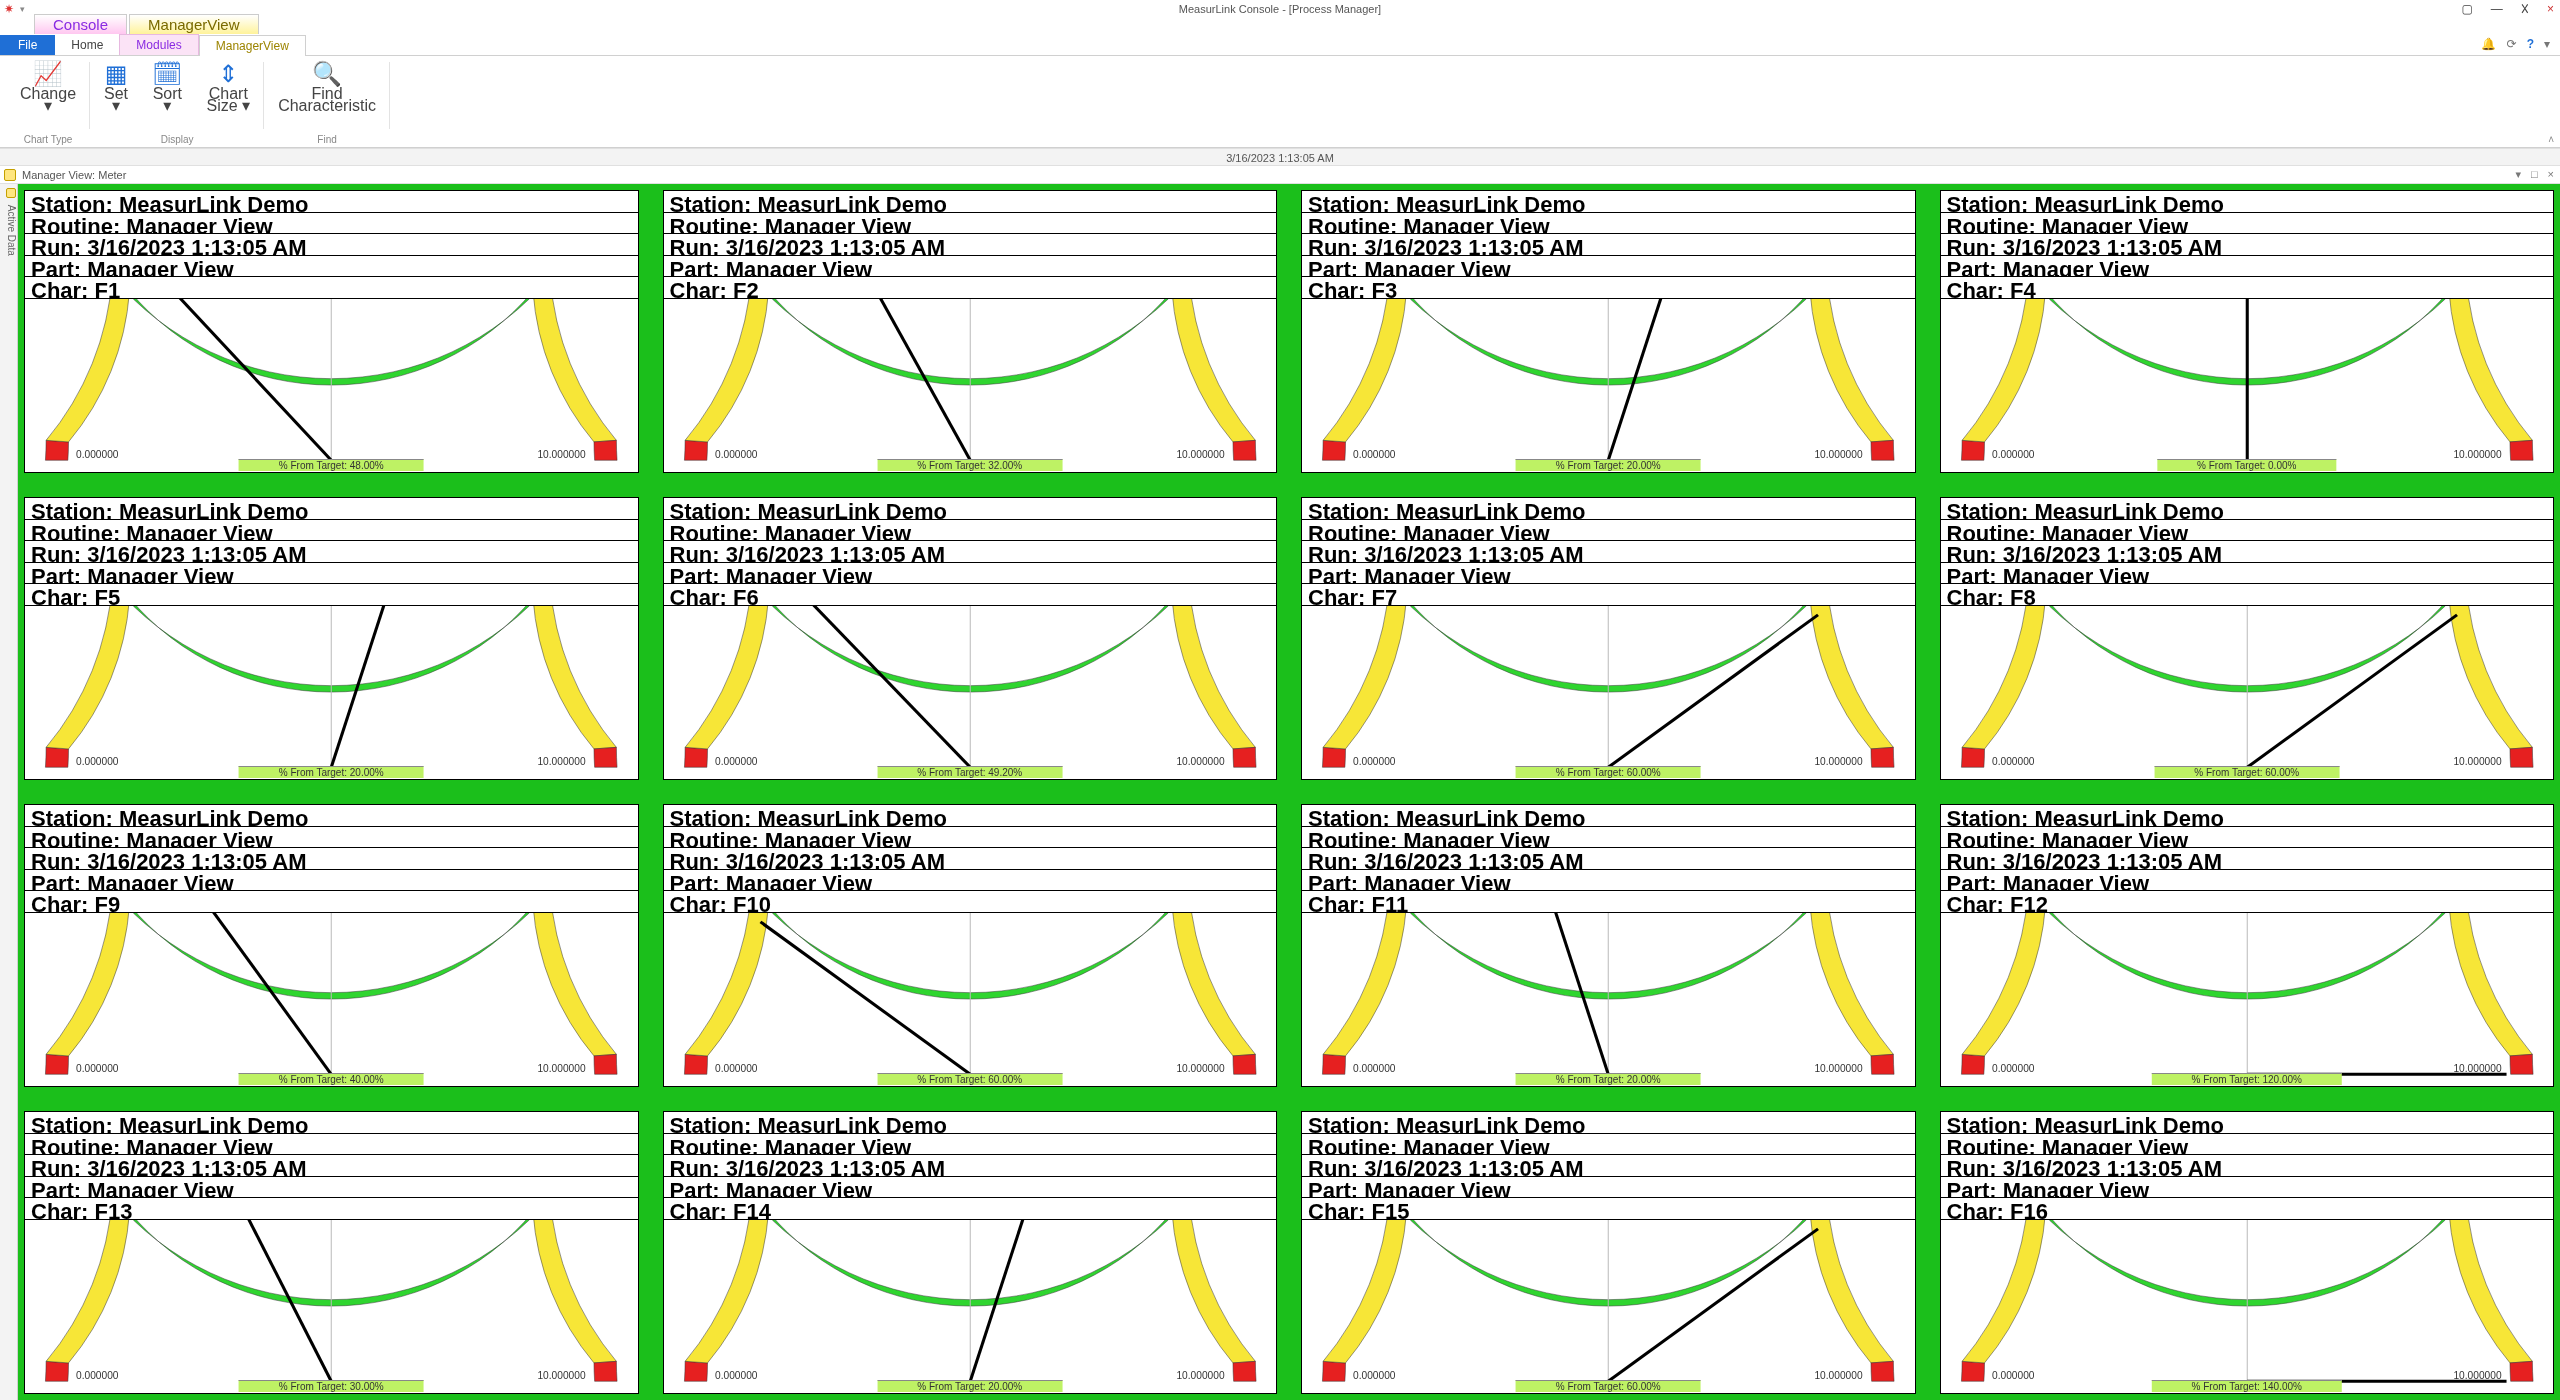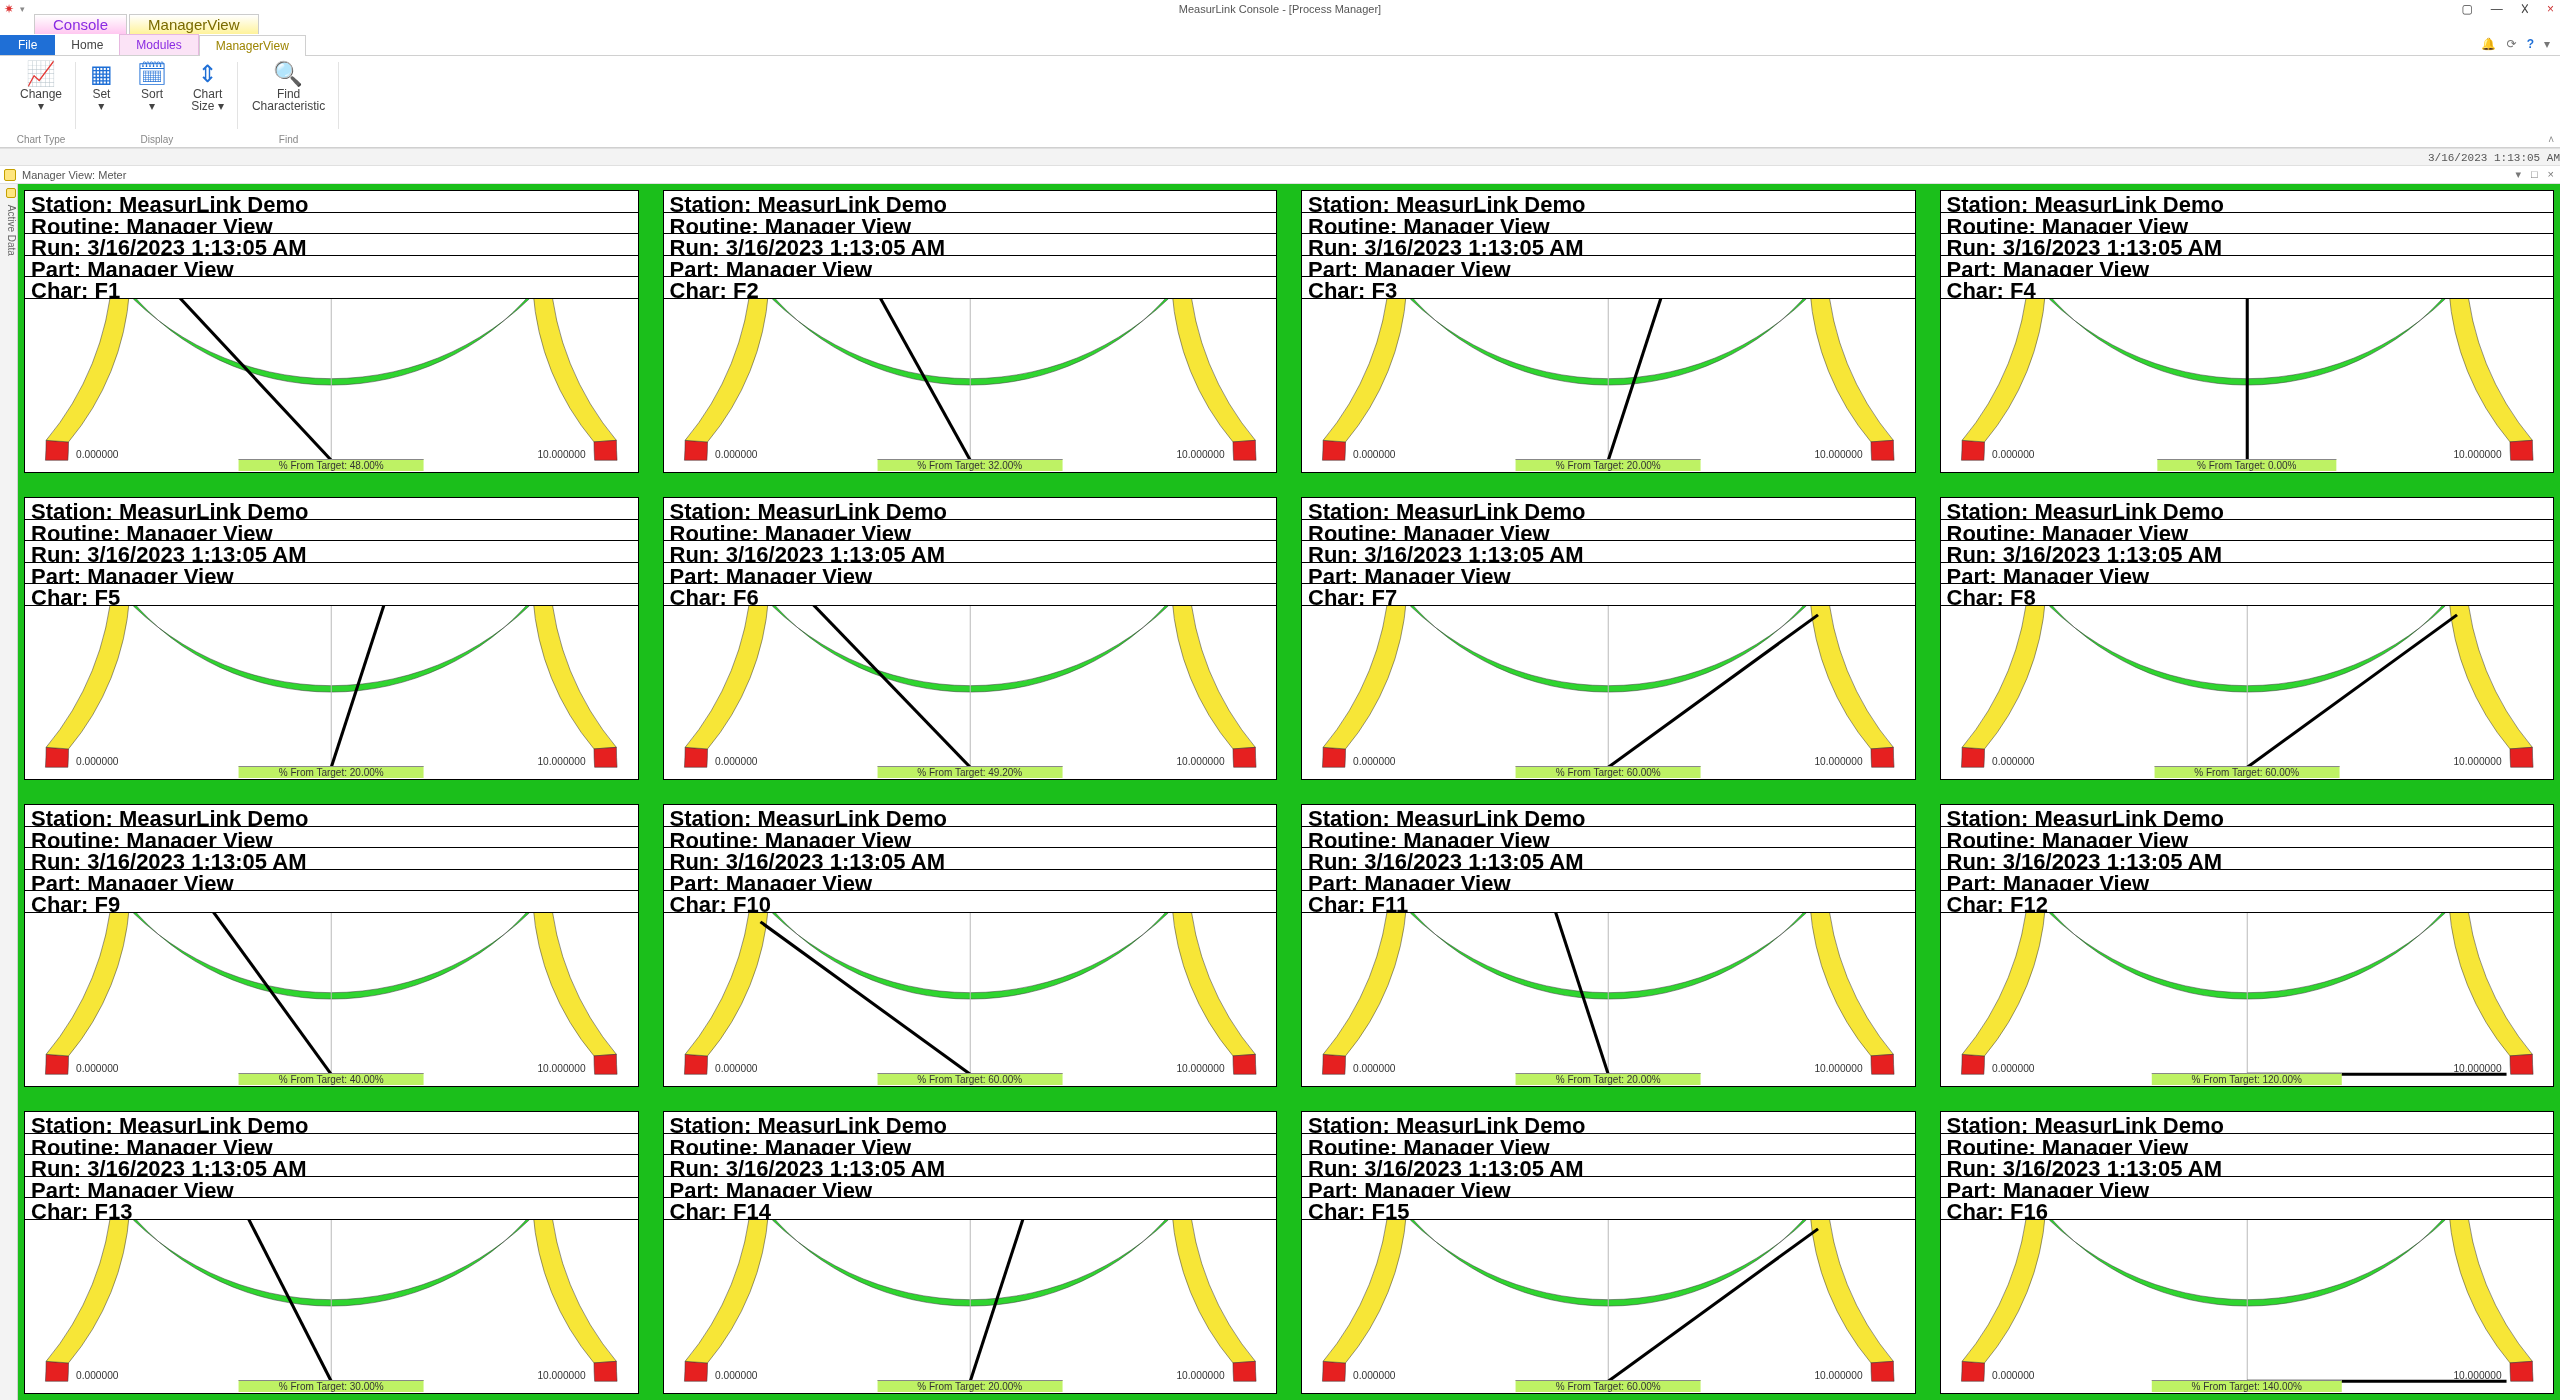--- a/index.html
+++ b/index.html
@@ -30,26 +30,26 @@
   .ribbon-tabs .right-icons .help { color:#1f6fd6; font-weight:bold; }
 
   
   .ribbon { height:92px; background:#fff; border-bottom:1px solid #d0d0d0; display:flex; padding-left:6px; font-size:11px; color:#444; position:relative;}
   .ribbon .group { display:flex; flex-direction:column; align-items:center; padding:4px 10px 2px 10px; position:relative;}
   .ribbon .group::after { content:""; position:absolute; right:0; top:6px; bottom:18px; width:1px; background:#e3e3e3;}
   .ribbon .group:last-child::after{display:none;}
   .ribbon .group .row { display:flex; gap:16px; }
   .ribbon .btn { display:flex; flex-direction:column; align-items:center; gap:2px; padding:2px 4px; }
   .ribbon .btn .ico { font-size:24px; line-height:24px; }
-  .ribbon .btn .lbl { font-size:12px; text-align:center; line-height:12px; white-space:pre; }
+  .ribbon .btn .lbl { font-size:16px; text-align:center; line-height:12px; white-space:pre; }
   .ribbon .group .group-label { position:absolute; bottom:2px; left:0; right:0; text-align:center; font-size:10px; color:#888;}
   .ribbon .collapse-caret { position:absolute; right:6px; bottom:2px; font-size:10px; color:#888;}
 
   
-  .ts-bar { height:18px; background:#f3f3f3; border-top:1px solid #e0e0e0; border-bottom:1px solid #e0e0e0; text-align:right; font-size:11px; color:#555; line-height:18px;font-family:Liberation Mono, monospace; }
+  .ts-bar { height:18px; background:#f3f3f3; border-top:1px solid #e0e0e0; border-bottom:1px solid #e0e0e0; text-align:center; font-size:11px; color:#555; line-height:18px; }
 
   
   .sub-hdr { height:18px; display:flex; align-items:center; font-size:11px; color:#555; padding-left:4px; position:relative; border-bottom:1px solid #e0e0e0;}
   .sub-hdr .dot { width:12px; height:12px; border:1px solid #c4a000; background:#ffe680; border-radius:2px; margin-right:6px;}
   .sub-hdr .sub-right { position:absolute; right:6px; display:flex; gap:10px; color:#777;}
   .sub-hdr .sub-right span { font-size:11px;}
 
   
   .main-wrap { display:flex; height:calc(1400px - 18px - 16px - 22px - 92px - 18px - 18px); }
   .side-tab { width:18px; background:#f3f3f3; border-right:1px solid #d0d0d0; writing-mode:vertical-rl; text-orientation:mixed; font-size:10px; color:#666; padding-top:4px; text-align:left;}

